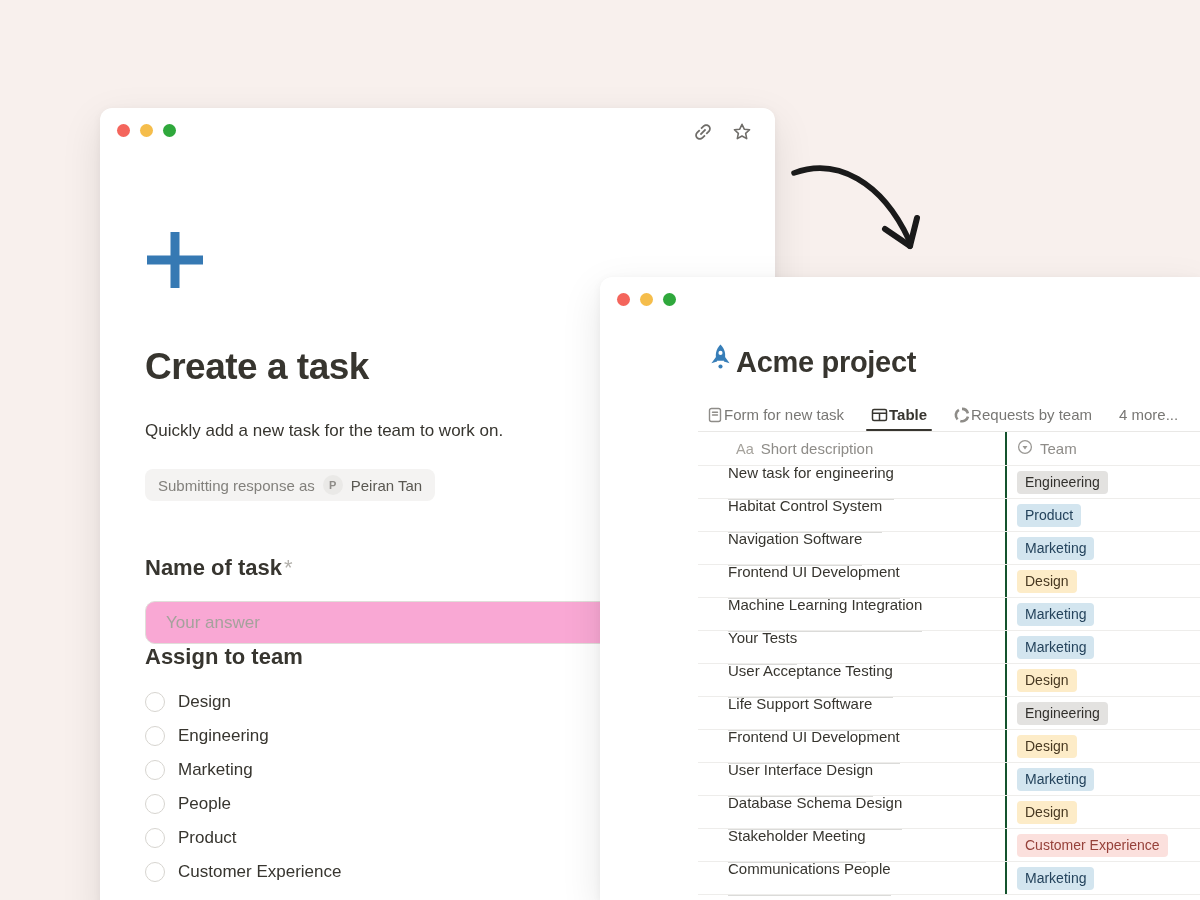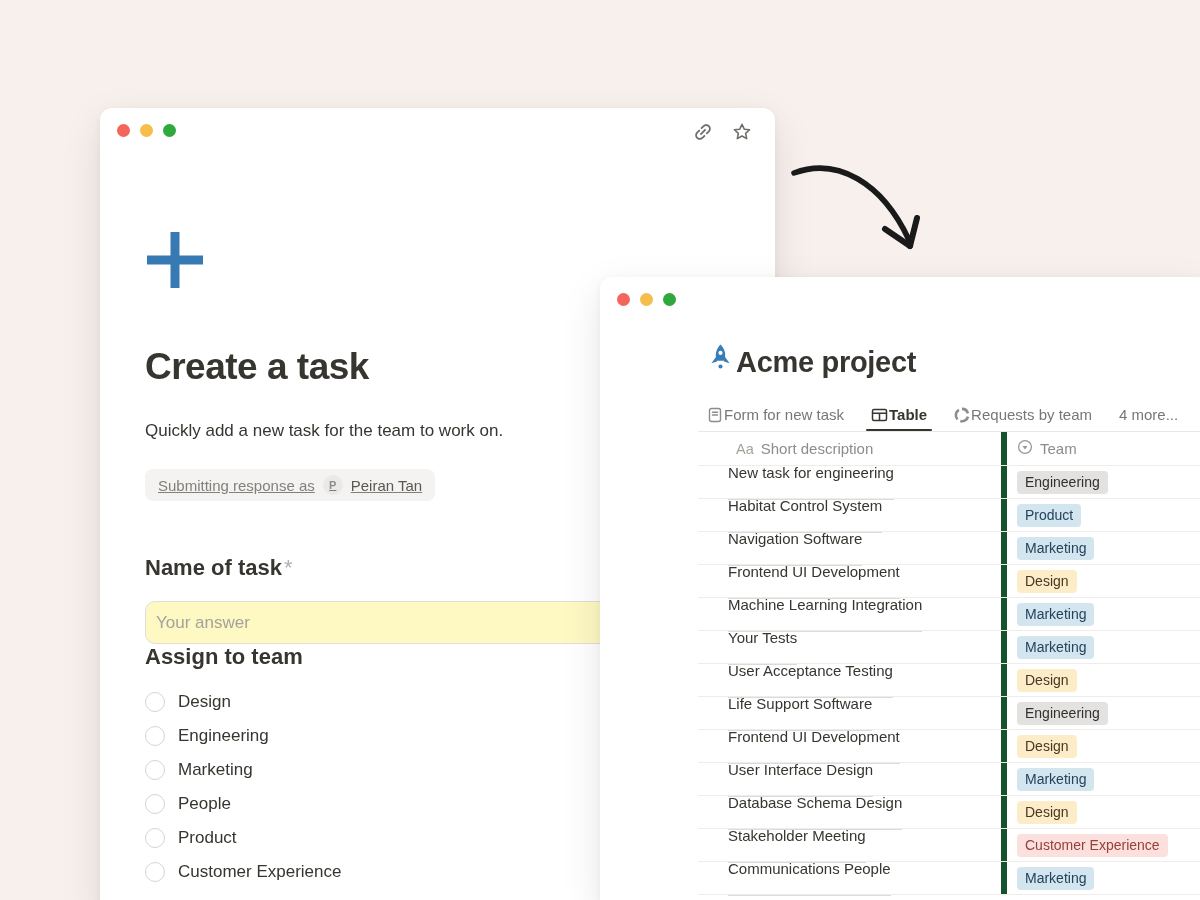--- a/index.html
+++ b/index.html
@@ -31,38 +31,38 @@
   .titlebar-actions { position: absolute; right: 22px; top: 13px; display: flex; gap: 17px; color: #6F6D69; }
   .titlebar-actions svg { display: block; }
   .form-content { padding: 122px 45px 0 45px; }
   .plus-icon svg { display: block; }
   .form-title { font-size: 37px; font-weight: 700; letter-spacing: -0.5px; margin-top: 56px; color: #37352F; }
   .form-subtitle { font-size: 17px; margin-top: 33px; color: #37352F; }
   .submit-badge {
     display: inline-flex; align-items: center; gap: 8px;
     margin-top: 28px; height: 32px; padding: 0 13px;
     background: #F4F3F2; border-radius: 8px;
-    font-size: 15px; color: #82807C; text-decoration: underline;
+    font-size: 15px; color: #82807C;
   }
   .submit-badge .avatar {
     width: 20px; height: 20px; border-radius: 50%;
     background: #EAE9E7; color: #8E8C88;
     font-size: 11px; font-weight: 600;
     display: flex; align-items: center; justify-content: center;
   }
   .submit-badge .username { color: #5A5852; }
   .field-label { font-size: 22px; font-weight: 700; color: #37352F; }
   .field-label .req { color: #B3B1AC; font-weight: 400; margin-left: 2px; }
   #name-label { margin-top: 54px; }
   .text-input {
     margin-top: 20px; width: 600px; height: 43px;
     border: 1px solid #E0DED9; border-radius: 10px;
-    padding: 0 10px; font-size: 17px;
+    padding: 0 20px; font-size: 17px;
     font-family: "Liberation Sans", "DejaVu Sans", sans-serif;
-    color: #37352F; outline: none; background: #fef9c3;
+    color: #37352F; outline: none; background: #f9a8d4;
   }
   .text-input::placeholder { color: #A5A29C; }
   #team-label { }
   .options { margin-top: 22px; }
   .option-row { display: flex; align-items: center; gap: 13px; height: 20px; margin-bottom: 14px; cursor: pointer; }
   .radio {
     width: 20px; height: 20px; border-radius: 50%;
     border: 1.5px solid #D7D5D0; background: #fff; flex: 0 0 auto;
   }
   .option-label { font-size: 17px; color: #37352F; }
@@ -85,21 +85,21 @@
   .tab { position: relative; display: flex; align-items: center; gap: 1px;
     font-size: 15px; color: #787774; height: 33px; cursor: pointer; }
   .tab .t-icon { display: flex; color: #8E8C88; }
   .tab.active { color: #37352F; font-weight: 600; }
   .tab.active .t-icon { color: #37352F; }
   .tab.active::after { content: ""; position: absolute; left: -5px; right: -5px; bottom: 0; height: 2.5px; background: #37352F; border-radius: 1px; }
 
   .db-table { margin-left: 98px; }
   .db-header { display: flex; height: 34px; border-bottom: 1px solid #EEEDEB; }
   .db-row { display: flex; height: 33px; border-bottom: 1px solid #EEEDEB; }
-  .col-desc { width: 309px; display: flex; align-items: center; padding-left: 30px; border-right: 6px solid #14532d; }
+  .col-desc { width: 309px; display: flex; align-items: center; padding-left: 30px; border-right: 2px solid #14532d; }
   .db-header .col-desc { padding-left: 38px; }
   .col-team { flex: 1; display: flex; align-items: center; padding-left: 10px; }
   .head-cell { display: flex; align-items: center; gap: 7px; font-size: 15px; color: #8E8C88; }
   .aa { font-size: 14.5px; color: #A5A29C; letter-spacing: 0; }
   .row-title { font-size: 15px; font-weight: 500; color: #37352F;
     border-bottom: 1px solid rgba(55,53,47,0.18); padding-bottom: 17px; line-height: 18px; }
   .tag { font-size: 14px; line-height: 20px; padding: 1px 8px 2px; border-radius: 4px; white-space: nowrap; }
 </style>
 </head>
 <body>

